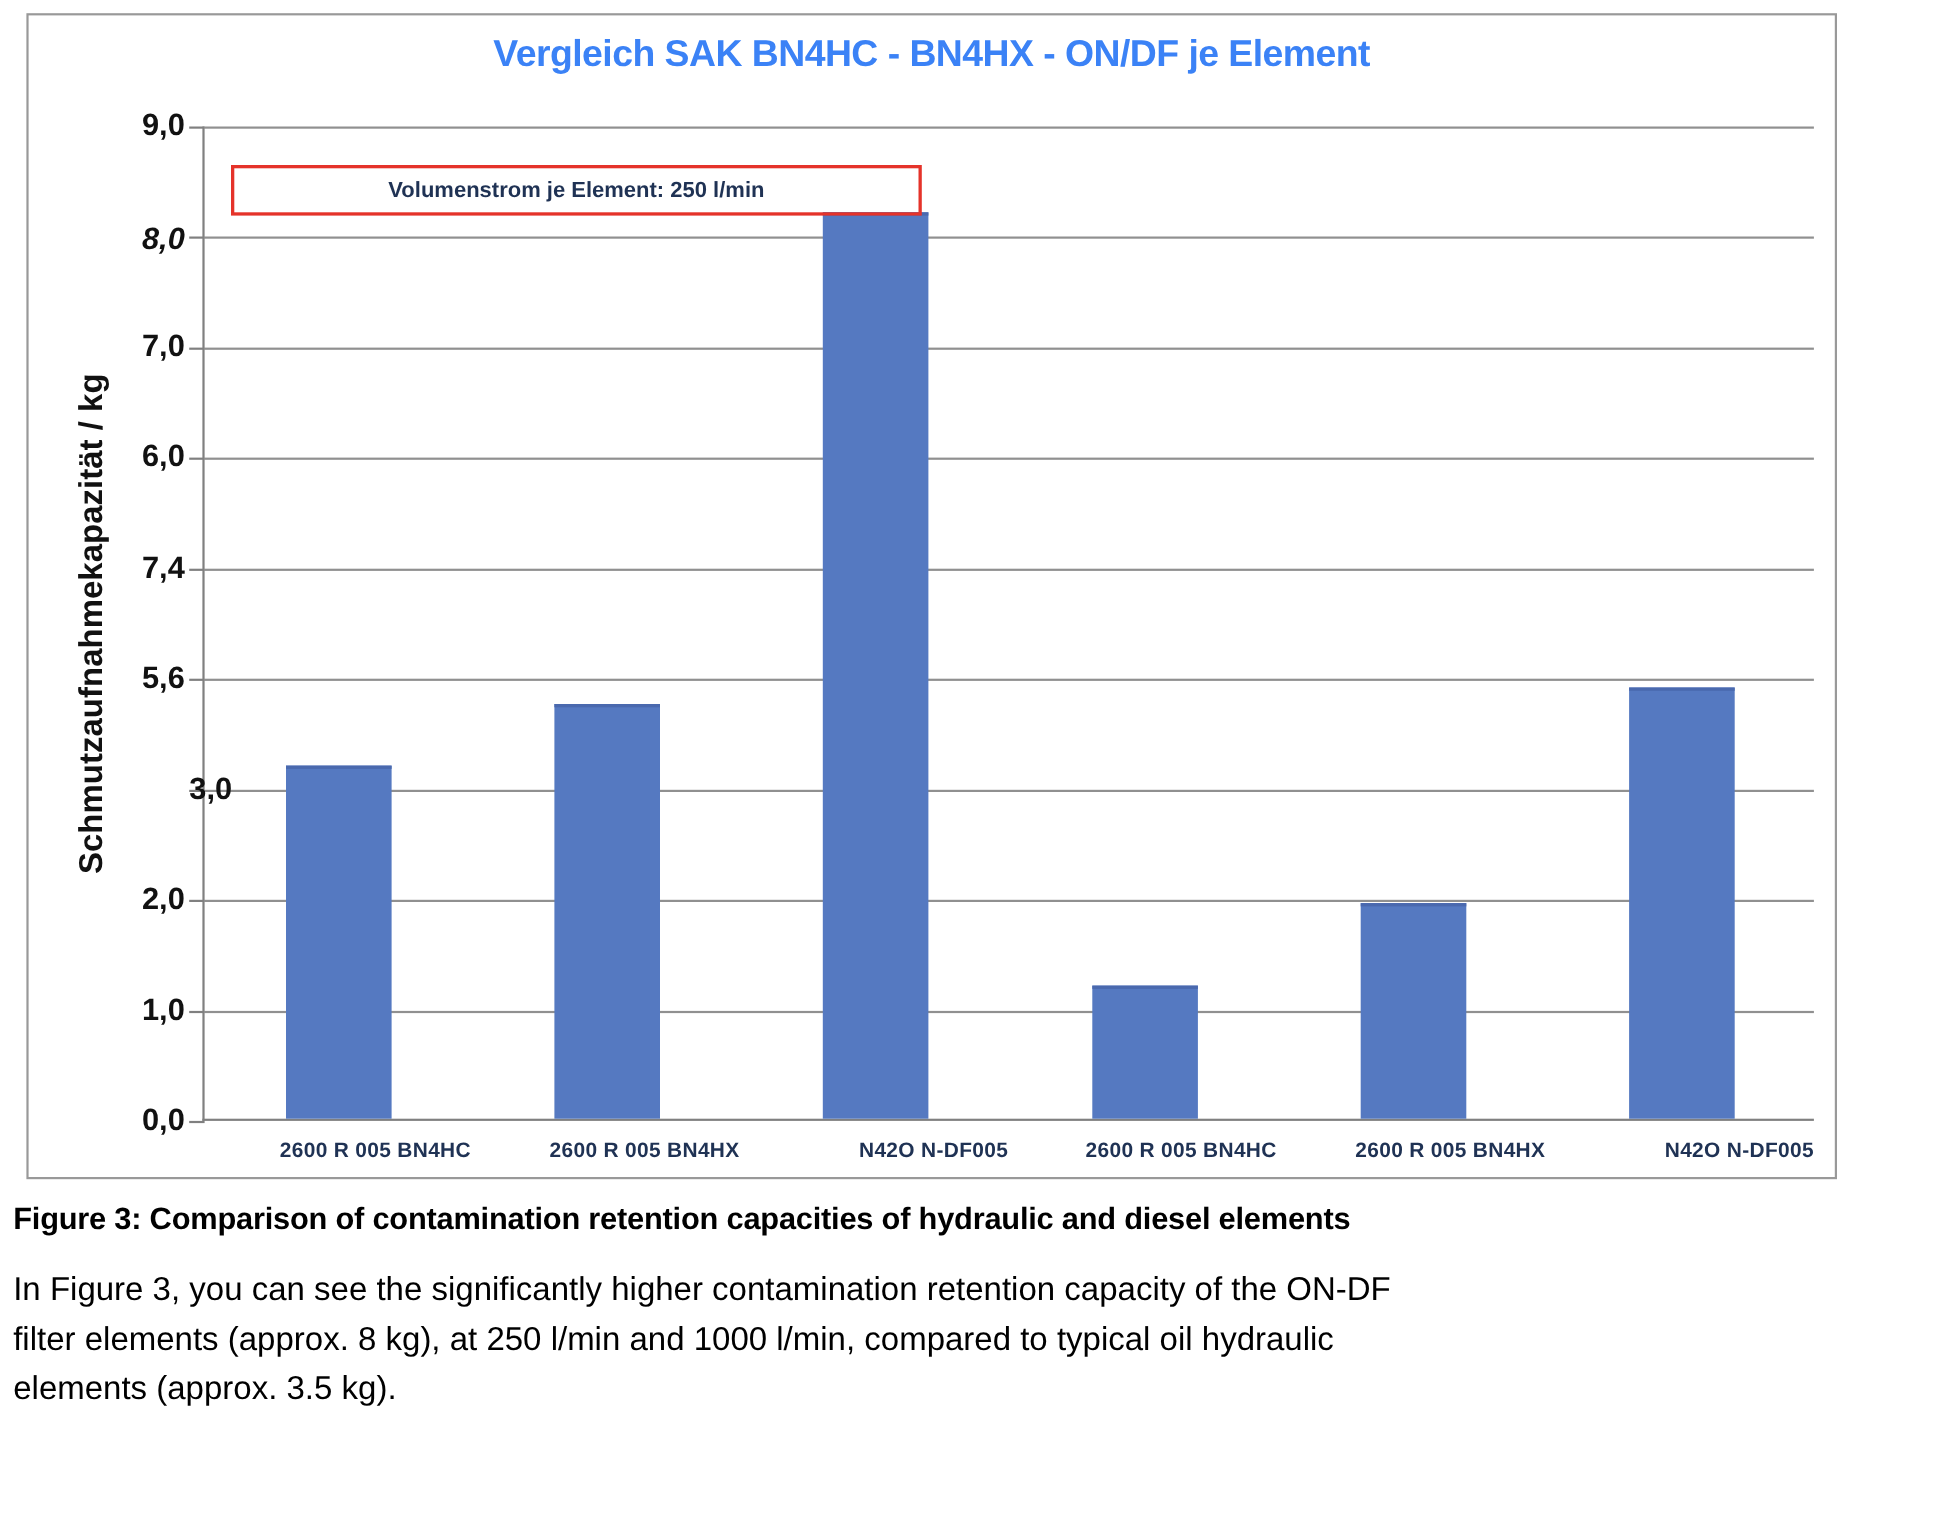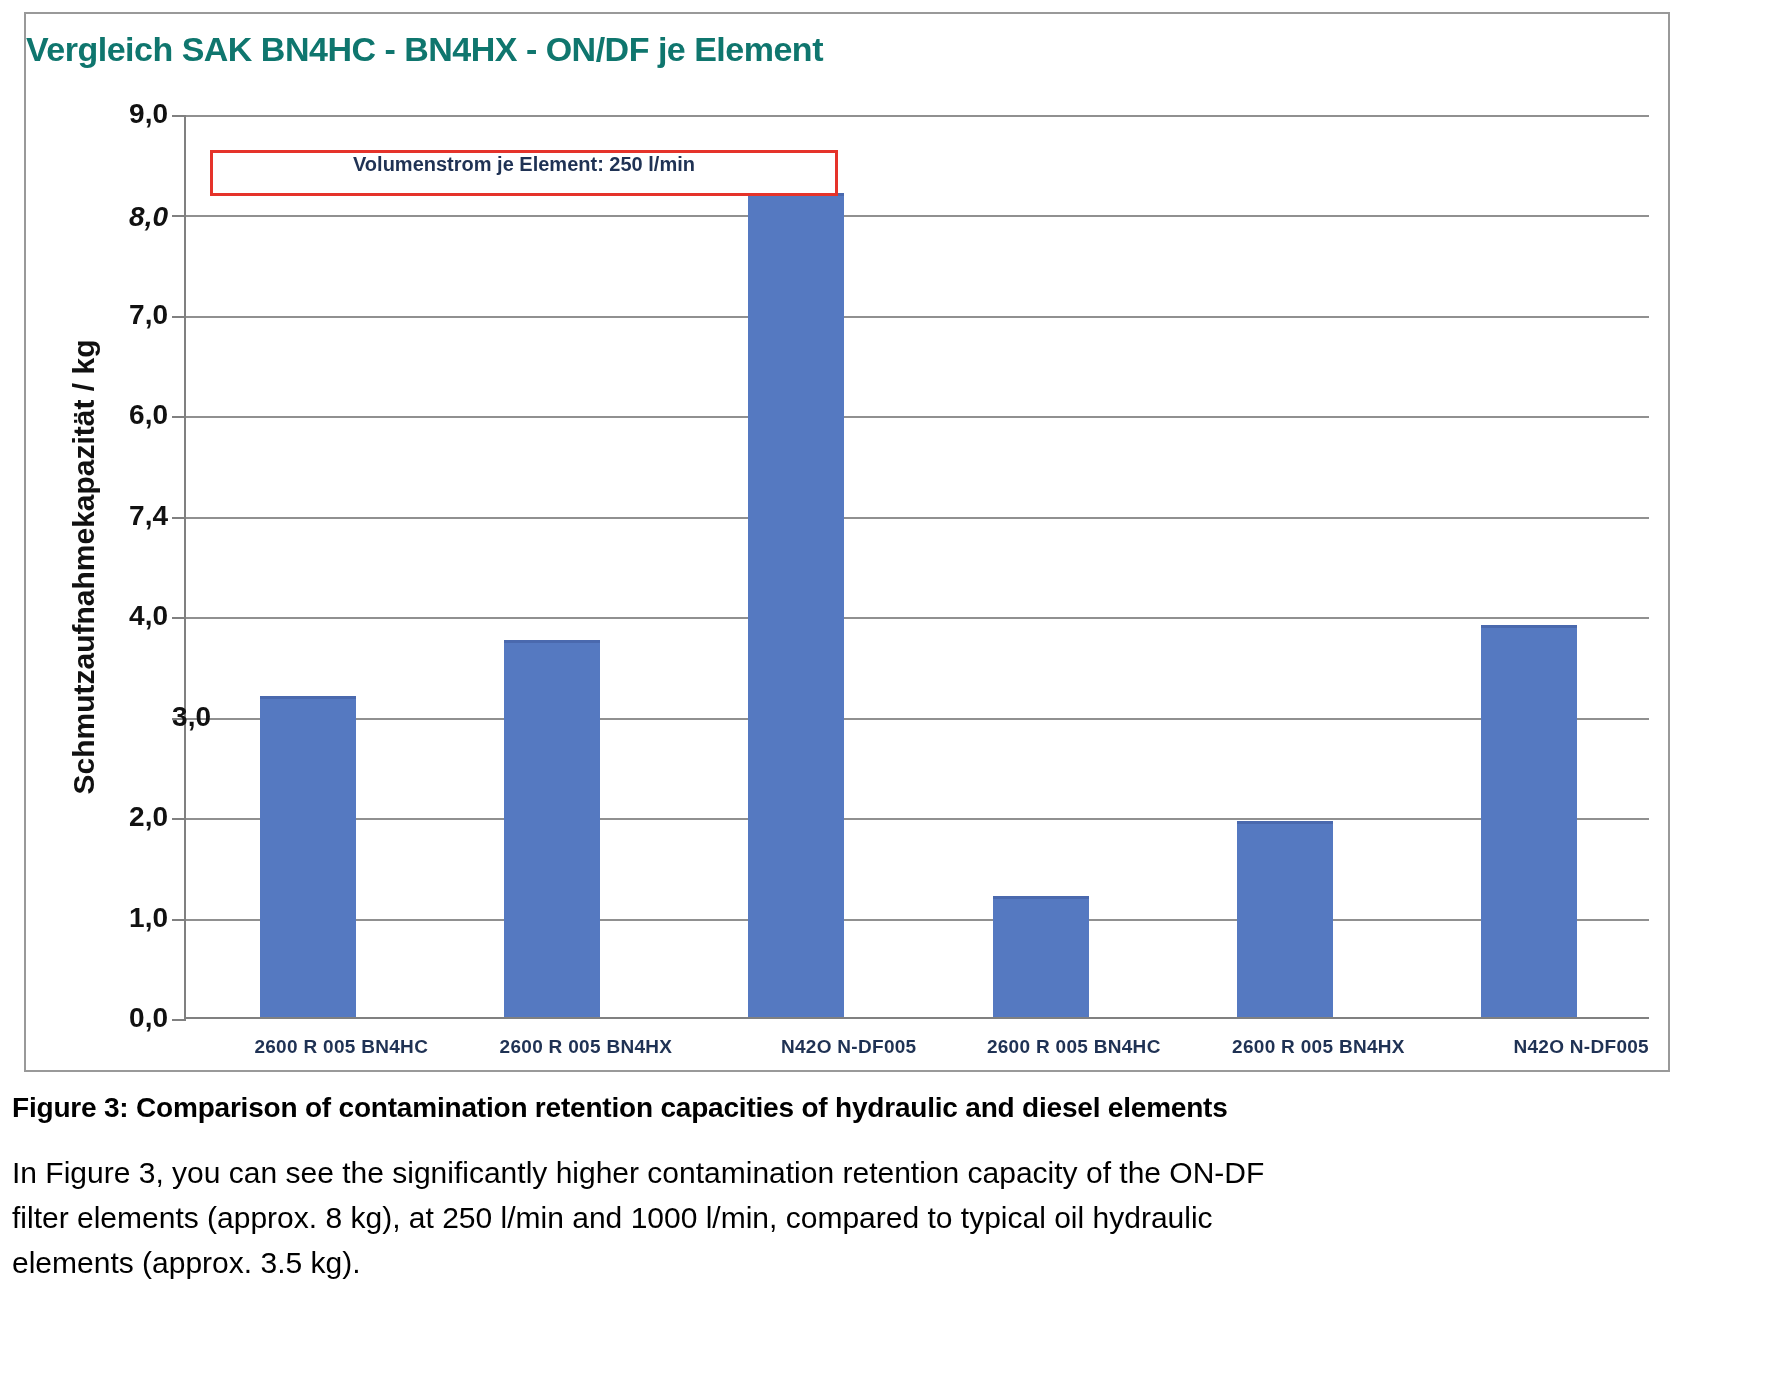--- a/index.html
+++ b/index.html
@@ -15,24 +15,24 @@
     position: absolute;
     left: 24px; top: 12px;
     width: 1646px; height: 1060px;
     border: 2px solid #999999;
     background: #ffffff;
   }
 
   .chart-title {
     position: absolute;
     left: 0; top: 16px; width: 100%;
-    text-align: left;
+    text-align: center;
     font-size: 34px;
     font-weight: bold;
-    color: #0f766e;
+    color: #3b82f6;
     letter-spacing: -0.5px;
   }
 
   .plot-area {
     position: absolute;
     left: 158px; top: 101px;
     width: 1465px; height: 904px;
     border-left: 2px solid #808080;
     border-bottom: 2px solid #808080;
   }
@@ -88,20 +88,21 @@
     white-space: nowrap;
     overflow: visible;
   }
 
   .annotation-box {
     position: absolute;
     top: 136px; height: 46px;
     border: 3px solid #E5332A;
     background: transparent;
     display: flex;
+    align-items: center;
     justify-content: center;
     font-size: 20px;
     font-weight: 600;
     color: #1F3254;
     z-index: 5;
   }
   .annotation-box.left-box  { left: 184px; width: 628px; }
   .annotation-box.right-box { left: 934px; width: 592px; }
 
   .figure-caption {
@@ -163,21 +164,21 @@
       <div class="bar" style="left: 562.417px; height: 823.644px; background: rgb(85, 121, 193); border-top-color: rgb(74, 105, 174);"></div>
       <div class="bar" style="left: 806.583px; height: 120.533px; background: rgb(85, 121, 193); border-top-color: rgb(74, 105, 174);"></div>
       <div class="bar" style="left: 1050.75px; height: 195.867px; background: rgb(85, 121, 193); border-top-color: rgb(74, 105, 174);"></div>
       <div class="bar" style="left: 1294.92px; height: 391.733px; background: rgb(85, 121, 193); border-top-color: rgb(74, 105, 174);"></div>
     </div>
 
 <div class="ytick-label" style="top: 988px;">0,0</div>
     <div class="ytick-label" style="top: 887.556px;">1,0</div>
     <div class="ytick-label" style="top: 787.111px;">2,0</div>
     <div class="ytick-label" style="top: 686.667px; margin-left: 43px;">3,0</div>
-    <div class="ytick-label" style="top: 586.222px;">4,0</div>
+    <div class="ytick-label" style="top: 586.222px;">5,6</div>
     <div class="ytick-label" style="top: 485.778px;">7,4</div>
     <div class="ytick-label" style="top: 385.333px;">6,0</div>
     <div class="ytick-label" style="top: 284.889px;">7,0</div>
     <div class="ytick-label" style="top: 187px; font-style: italic;">8,0</div>
     <div class="ytick-label" style="top: 84px;">9,0</div>
     <div class="cat-label" style="left: 158px; width: 244.167px;">2600 R 005 BN4HC</div>
     <div class="cat-label" style="left: 402.167px; width: 244.167px;">2600 R 005 BN4HX</div>
     <div class="cat-label" style="left: 646.333px; width: 244.167px;">N42O N-DF005</div>
     <div class="cat-label" style="left: 890.5px; width: 244.167px;">2600 R 005 BN4HC</div>
     <div class="cat-label" style="left: 1134.67px; width: 244.167px;">2600 R 005 BN4HX</div>

